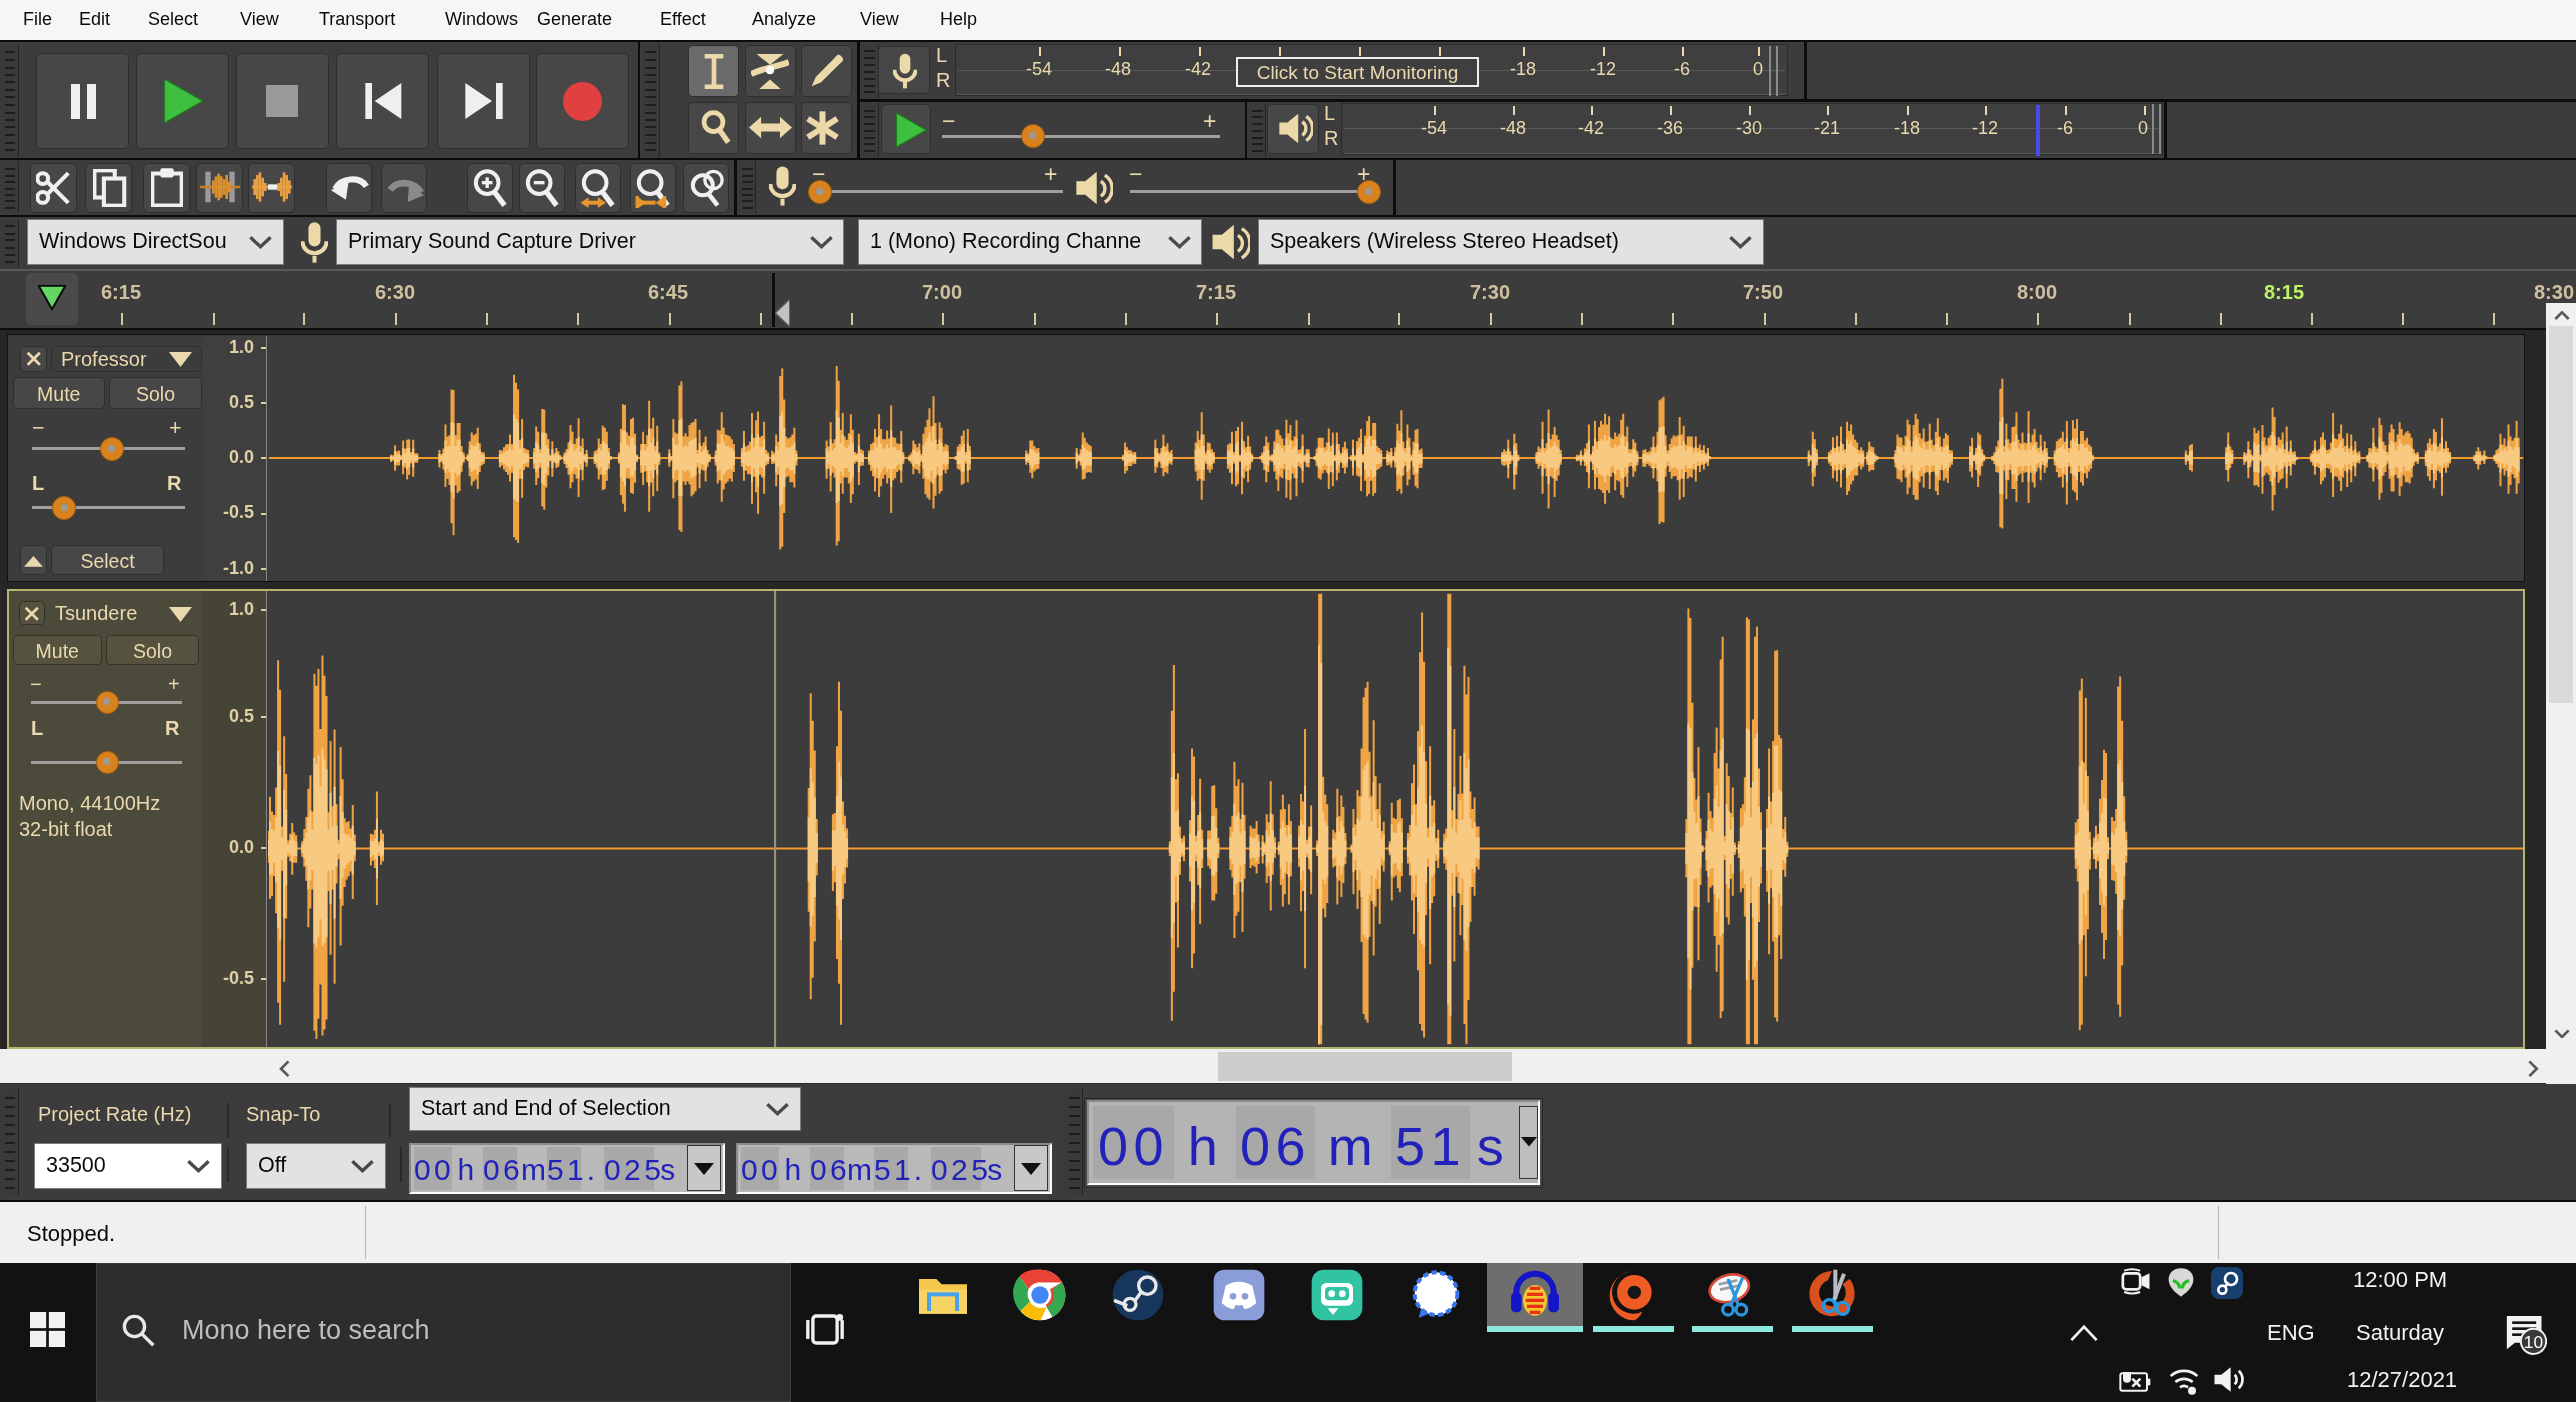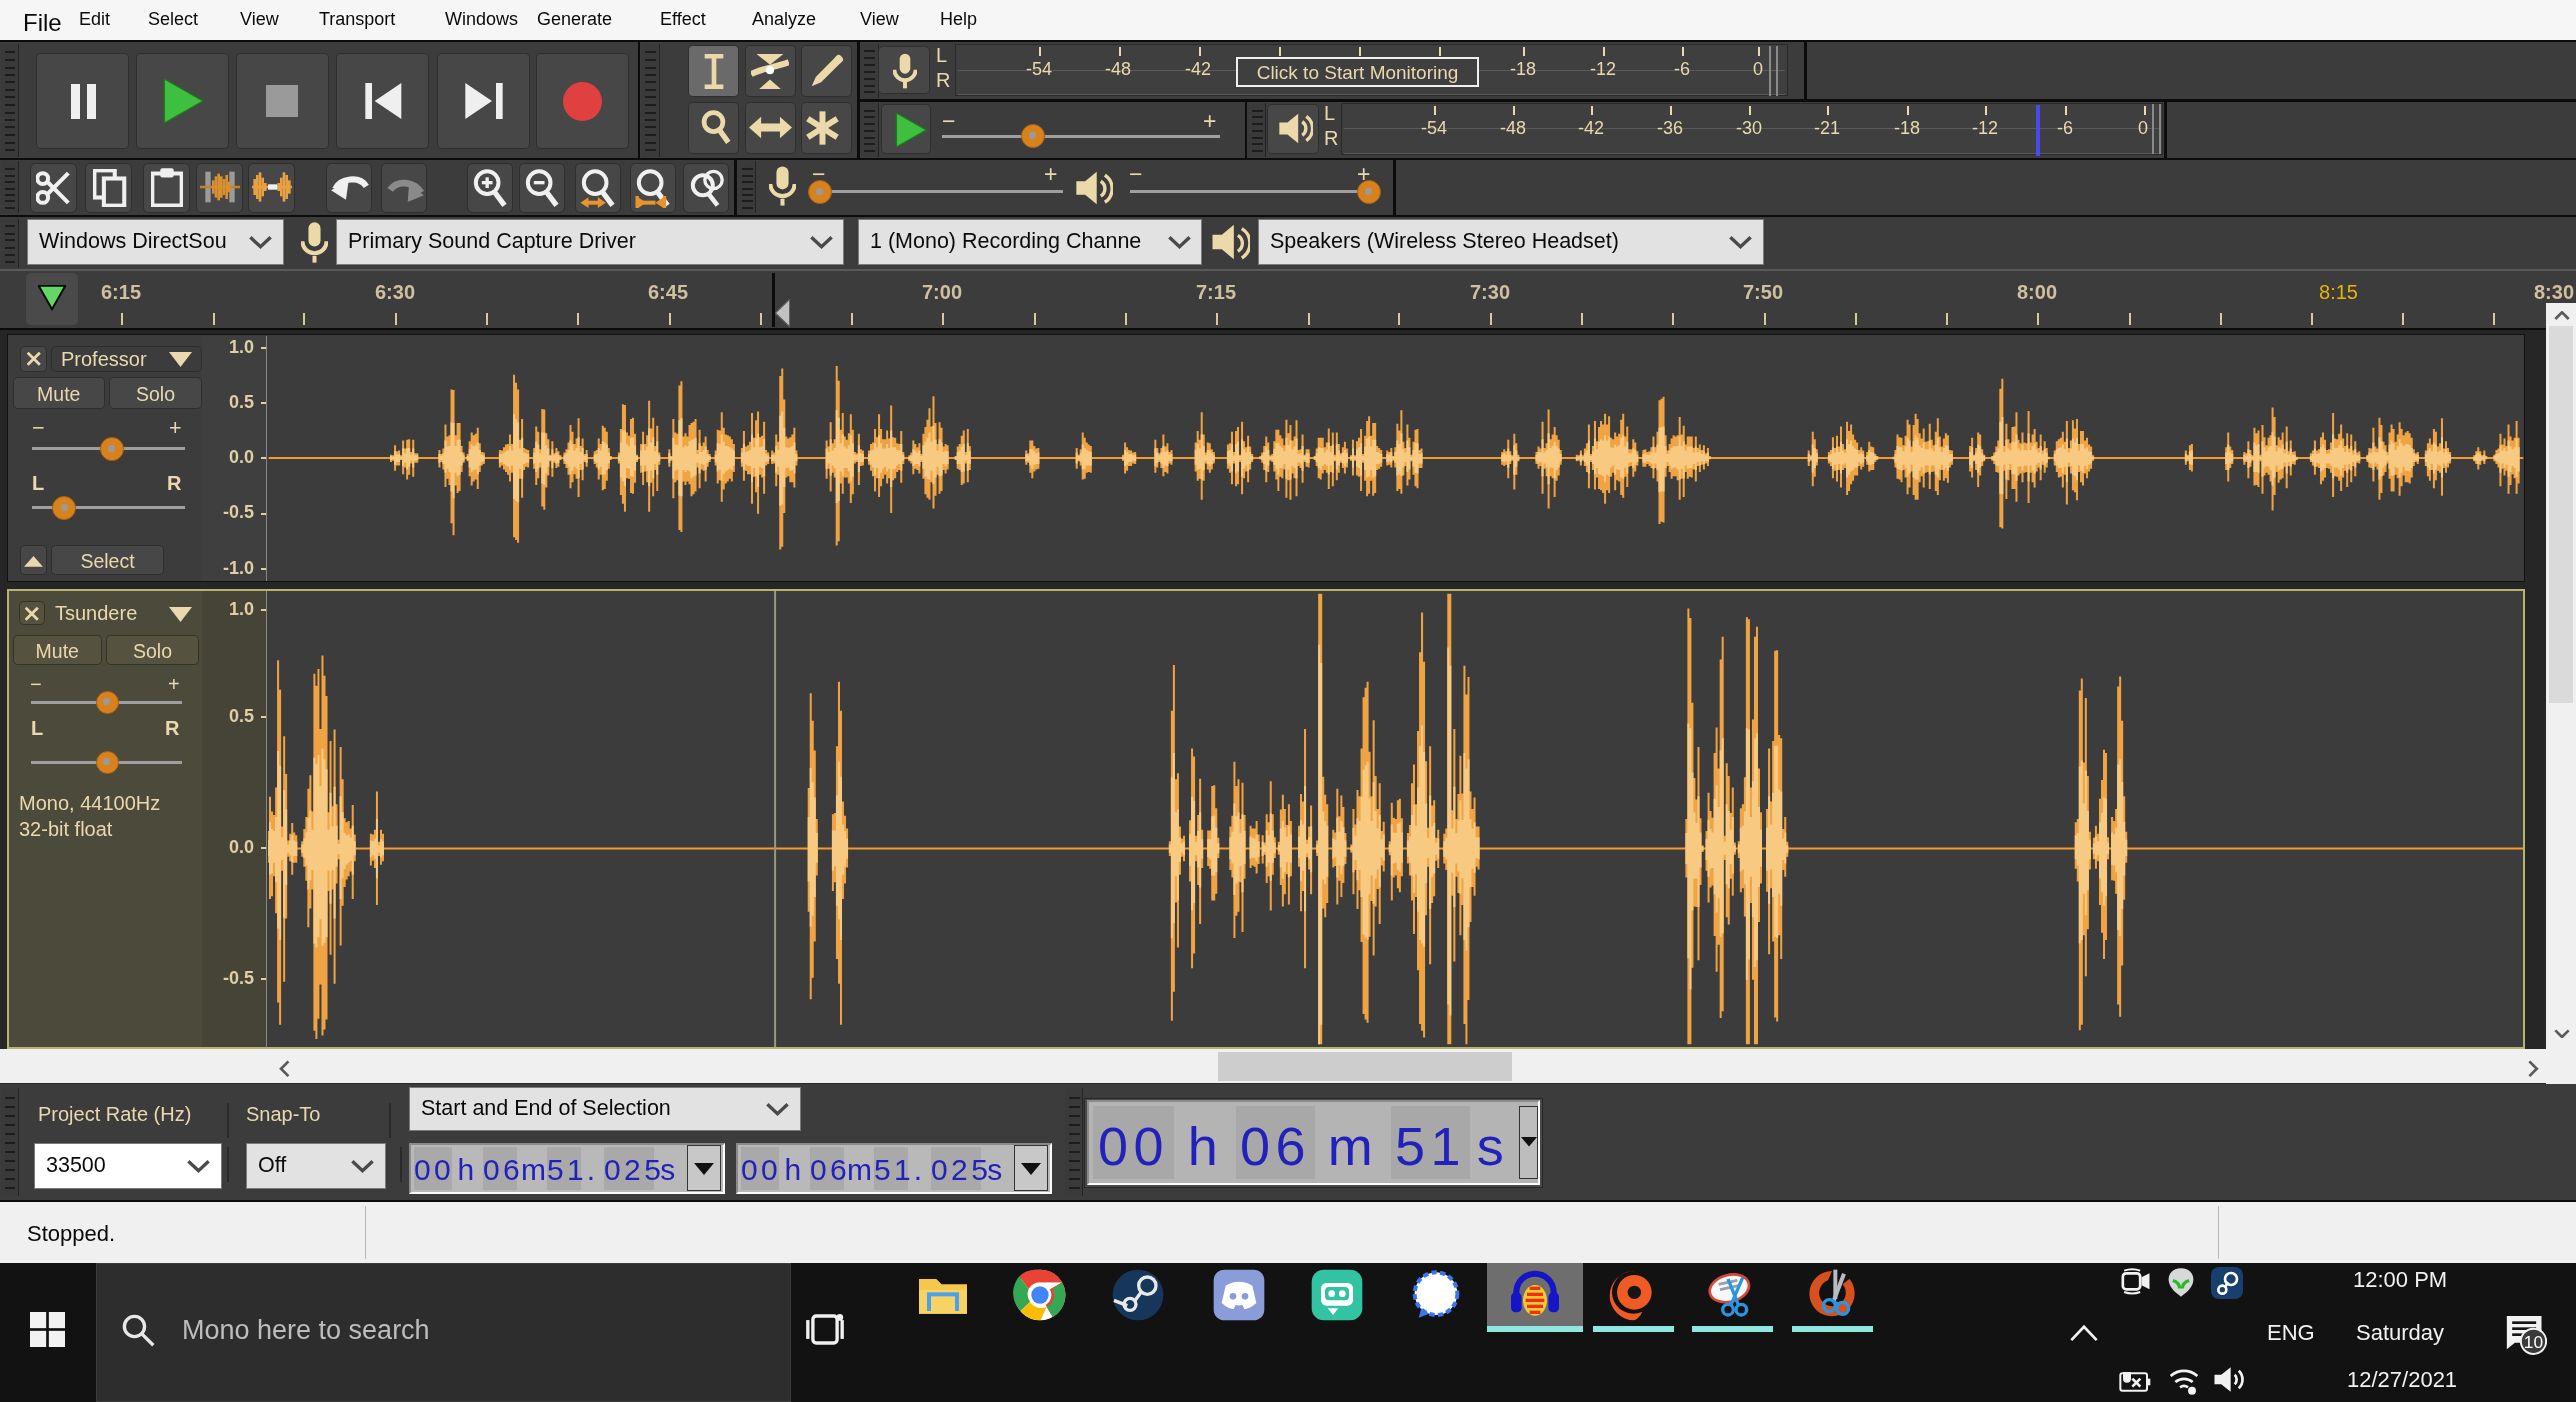--- a/index.html
+++ b/index.html
@@ -1,21 +1,21 @@
 <!DOCTYPE html>
 <html style="font-size:10.8px"><head><meta charset="utf-8"><style>
 *{margin:0;padding:0;box-sizing:border-box}
 html,body{width:2576px;height:1402px;overflow:hidden;background:#2a2a2a;font-family:"Liberation Sans",sans-serif}
 .ab{position:absolute}
 .btn{position:absolute;background:#474747;border:0.7px solid #2e2e2e;border-radius:4.7px}
 .cream{color:#ead9ae}
 svg{display:block}
 </style></head><body>
 <div class="ab" style="left:0;top:0;width:2576px;height:40px;background:#f6f6f6"></div>
-<div class="ab" style="left:23px;top:9.4px;font-size:24px;color:#0a0a0a">File</div>
+<div class="ab" style="left:23px;top:9.4px;font-size:18px;color:#0a0a0a">File</div>
 <div class="ab" style="left:79px;top:9.4px;font-size:18px;color:#0a0a0a">Edit</div>
 <div class="ab" style="left:148px;top:9.4px;font-size:18px;color:#0a0a0a">Select</div>
 <div class="ab" style="left:240px;top:9.4px;font-size:18px;color:#0a0a0a">View</div>
 <div class="ab" style="left:319px;top:9.4px;font-size:18px;color:#0a0a0a">Transport</div>
 <div class="ab" style="left:445px;top:9.4px;font-size:18px;color:#0a0a0a">Windows</div>
 <div class="ab" style="left:537px;top:9.4px;font-size:18px;color:#0a0a0a">Generate</div>
 <div class="ab" style="left:660px;top:9.4px;font-size:18px;color:#0a0a0a">Effect</div>
 <div class="ab" style="left:752px;top:9.4px;font-size:18px;color:#0a0a0a">Analyze</div>
 <div class="ab" style="left:860px;top:9.4px;font-size:18px;color:#0a0a0a">View</div>
 <div class="ab" style="left:940px;top:9.4px;font-size:18px;color:#0a0a0a">Help</div>
@@ -394,21 +394,21 @@
     <polygon points="1,1 41,1 21,36" fill="#63d663" stroke="#0a0a0a" stroke-width="3"></polygon>
   </svg>
 <div class="ab" style="left:74px;top:281px;width:94px;text-align:center;font-size:20px;font-weight:bold;color:#cfc0a0">6:15</div>
 <div class="ab" style="left:348px;top:281px;width:94px;text-align:center;font-size:20px;font-weight:bold;color:#cfc0a0">6:30</div>
 <div class="ab" style="left:621px;top:281px;width:94px;text-align:center;font-size:20px;font-weight:bold;color:#cfc0a0">6:45</div>
 <div class="ab" style="left:895px;top:281px;width:94px;text-align:center;font-size:20px;font-weight:bold;color:#cfc0a0">7:00</div>
 <div class="ab" style="left:1169px;top:281px;width:94px;text-align:center;font-size:20px;font-weight:bold;color:#cfc0a0">7:15</div>
 <div class="ab" style="left:1443px;top:281px;width:94px;text-align:center;font-size:20px;font-weight:bold;color:#cfc0a0">7:30</div>
 <div class="ab" style="left:1716px;top:281px;width:94px;text-align:center;font-size:20px;font-weight:bold;color:#cfc0a0">7:50</div>
 <div class="ab" style="left:1990px;top:281px;width:94px;text-align:center;font-size:20px;font-weight:bold;color:#cfc0a0">8:00</div>
-<div class="ab" style="left:2264px;top:281px;width:94px;text-align:right;font-size:20px;font-weight:normal;color:#eab308">8:15</div>
+<div class="ab" style="left:2264px;top:281px;width:94px;text-align:left;font-size:20px;font-weight:bold;color:#bef264">8:15</div>
 <div class="ab" style="left:2480px;top:281px;width:94px;text-align:right;font-size:20px;font-weight:bold;color:#cfc0a0">8:30</div>
 <div class="ab" style="left:121px;top:313px;width:2px;height:12px;background:#d8c89e"></div>
 <div class="ab" style="left:213px;top:313px;width:2px;height:12px;background:#d8c89e"></div>
 <div class="ab" style="left:303px;top:313px;width:2px;height:12px;background:#d8c89e"></div>
 <div class="ab" style="left:395px;top:313px;width:2px;height:12px;background:#d8c89e"></div>
 <div class="ab" style="left:486px;top:313px;width:2px;height:12px;background:#d8c89e"></div>
 <div class="ab" style="left:577px;top:313px;width:2px;height:12px;background:#d8c89e"></div>
 <div class="ab" style="left:669px;top:313px;width:2px;height:12px;background:#d8c89e"></div>
 <div class="ab" style="left:760px;top:313px;width:2px;height:12px;background:#d8c89e"></div>
 <div class="ab" style="left:851px;top:313px;width:2px;height:12px;background:#d8c89e"></div>

